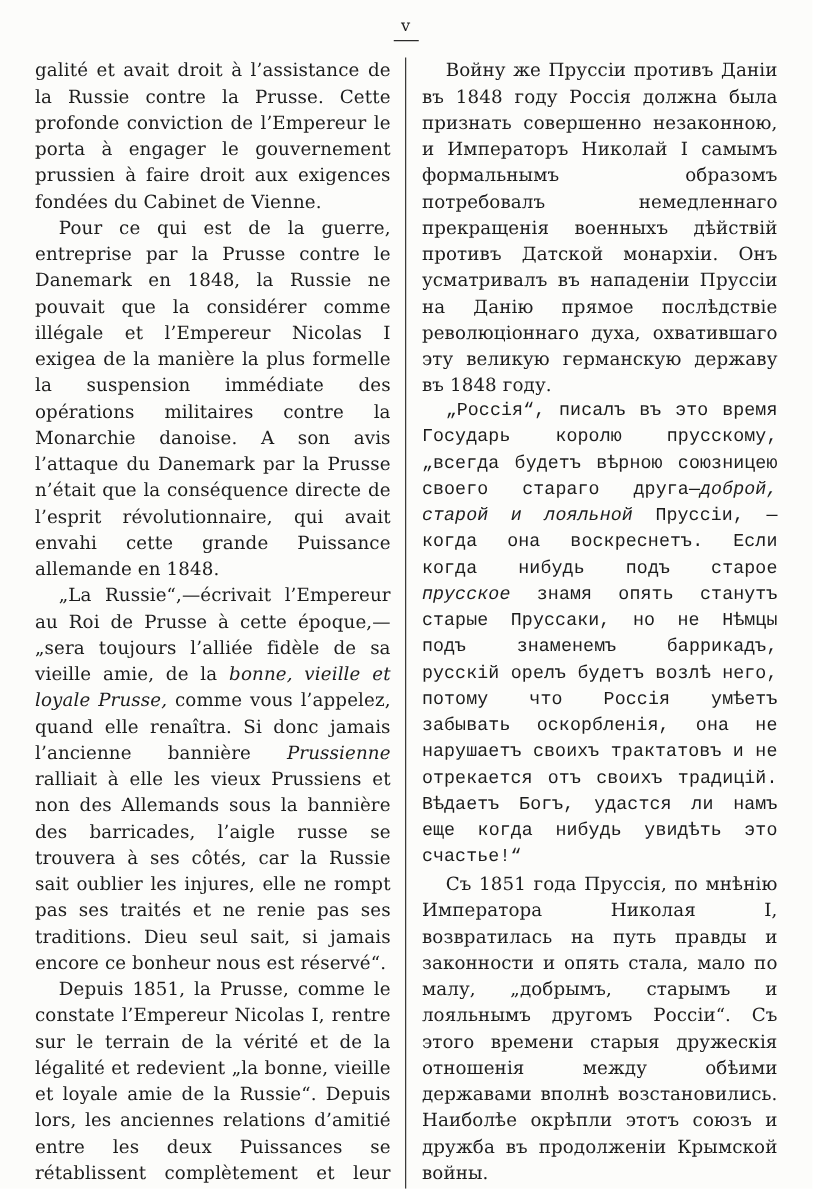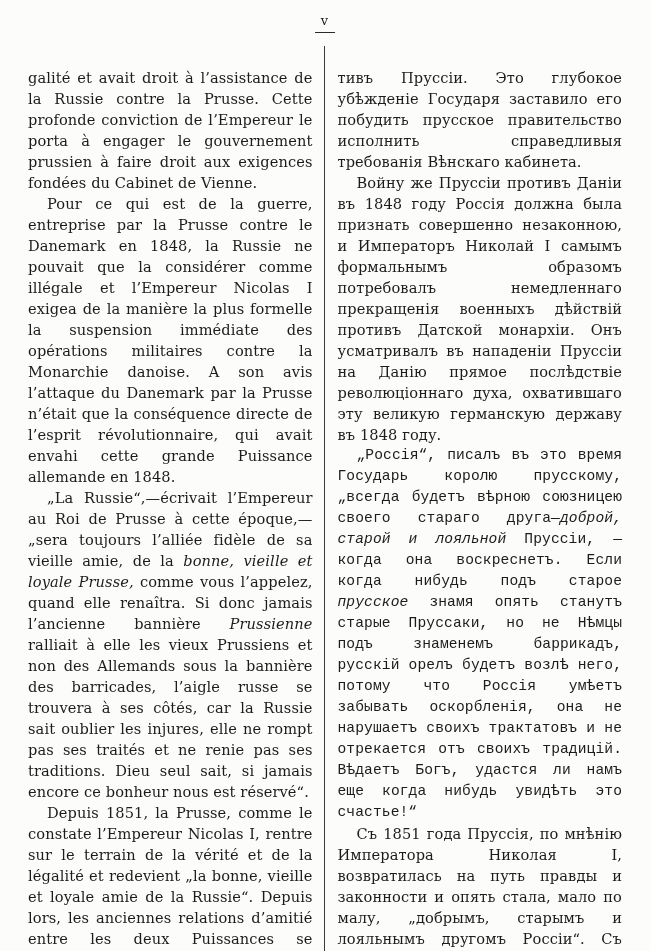--- a/index.html
+++ b/index.html
@@ -41,21 +41,21 @@
     letter-spacing: 0.1px;
   }
   .col-left  { padding-right: 11px; }
   .col-right { padding-left: 13px; }
   .divider {
     width: 1px;
     background: #3a3a3a;
     flex: 0 0 1px;
   }
   p.para { margin: 0; text-indent: 19px; }
-  p.cont { text-indent: 0; margin-top: 21px; }
+  p.cont { text-indent: 0; }
   .mt1 { margin-top: 31px; }
   .mt2 { margin-top: 41px; font-family: Liberation Mono, monospace; }
   .mt3 { margin-top: 2px; }
   .it { font-style: italic; }
 </style>
 </head>
 <body>
 
 <div class="page">
 
@@ -69,21 +69,20 @@
     <div class="col col-left" lang="fr">
       <p class="para cont"><span>galité et avait droit à l’assistance de la Russie contre la Prusse. Cette profonde conviction de l’Empereur le porta à engager le gouvernement prussien à faire droit aux exigences fondées du Cabinet de Vienne.</span></p>
       <p class="para"><span>Pour ce qui est de la guerre, entreprise par la Prusse contre le Danemark en 1848, la Russie ne pouvait que la considérer comme illégale et l’Empereur Nicolas I exigea de la manière la plus formelle la suspension immédiate des opérations militaires contre la Monarchie danoise. A son avis l’attaque du Danemark par la Prusse n’était que la conséquence directe de l’esprit révolutionnaire, qui avait envahi cette grande Puissance allemande en 1848.</span></p>
       <p class="para"><span>„La Russie“,—écrivait l’Empereur au Roi de Prusse à cette époque,— „sera toujours l’alliée fidèle de sa vieille amie, de la </span><span class="it">bonne, vieille et loyale Prusse,</span><span> comme vous l’appelez, quand elle renaîtra. Si donc jamais l’ancienne bannière </span><span class="it">Prussienne</span><span> ralliait à elle les vieux Prussiens et non des Allemands sous la bannière des barricades, l’aigle russe se trouvera à ses côtés, car la Russie sait oublier les injures, elle ne rompt pas ses traités et ne renie pas ses traditions. Dieu seul sait, si jamais encore ce bonheur nous est réservé“.</span></p>
       <p class="para"><span>Depuis 1851, la Prusse, comme le constate l’Empereur Nicolas I, rentre sur le terrain de la vérité et de la légalité et redevient „la bonne, vieille et loyale amie de la Russie“. Depuis lors, les anciennes relations d’amitié entre les deux Puissances se rétablissent complètement et leur alliance, ainsi que leur amitié se consolident surtout pendant la guerre de Crimée.</span></p>
     </div>
 
     <div class="divider"></div>
 
     <div class="col col-right" lang="ru">
-      <p class="para cont"><span>тивъ Пруссіи. Это глубокое убѣжденіе Государя заставило его побудить прусское правительство исполнить справедливыя требованія Вѣнскаго кабинета.</span></p>
       <p class="para mt1"><span>Войну же Пруссіи противъ Даніи въ 1848 году Россія должна была признать совершенно незаконною, и Императоръ Николай I самымъ формальнымъ образомъ потребовалъ немедленнаго прекращенія военныхъ дѣйствій противъ Датской монархіи. Онъ усматривалъ въ нападеніи Пруссіи на Данію прямое послѣдствіе революціоннаго духа, охватившаго эту великую германскую державу въ 1848 году.</span></p>
       <p class="para mt2"><span>„Россія“, писалъ въ это время Государь королю прусскому, „всегда будетъ вѣрною союзницею своего стараго друга—</span><span class="it">доброй, старой и лояльной</span><span> Пруссіи, — когда она воскреснетъ. Если когда нибудь подъ старое </span><span class="it">прусское</span><span> знамя опять станутъ старые Пруссаки, но не Нѣмцы подъ знаменемъ баррикадъ, русскій орелъ будетъ возлѣ него, потому что Россія умѣетъ забывать оскорбленія, она не нарушаетъ своихъ трактатовъ и не отрекается отъ своихъ традицій. Вѣдаетъ Богъ, удастся ли намъ еще когда нибудь увидѣть это счастье!“</span></p>
       <p class="para mt3"><span>Съ 1851 года Пруссія, по мнѣнію Императора Николая I, возвратилась на путь правды и законности и опять стала, мало по малу, „добрымъ, старымъ и лояльнымъ другомъ Россіи“. Съ этого времени старыя дружескія отношенія между обѣими державами вполнѣ возстановились. Наиболѣе окрѣпли этотъ союзъ и дружба въ продолженіи Крымской войны.</span></p>
     </div>
 
   </div>
 
 </div>
 
 </body></html>

